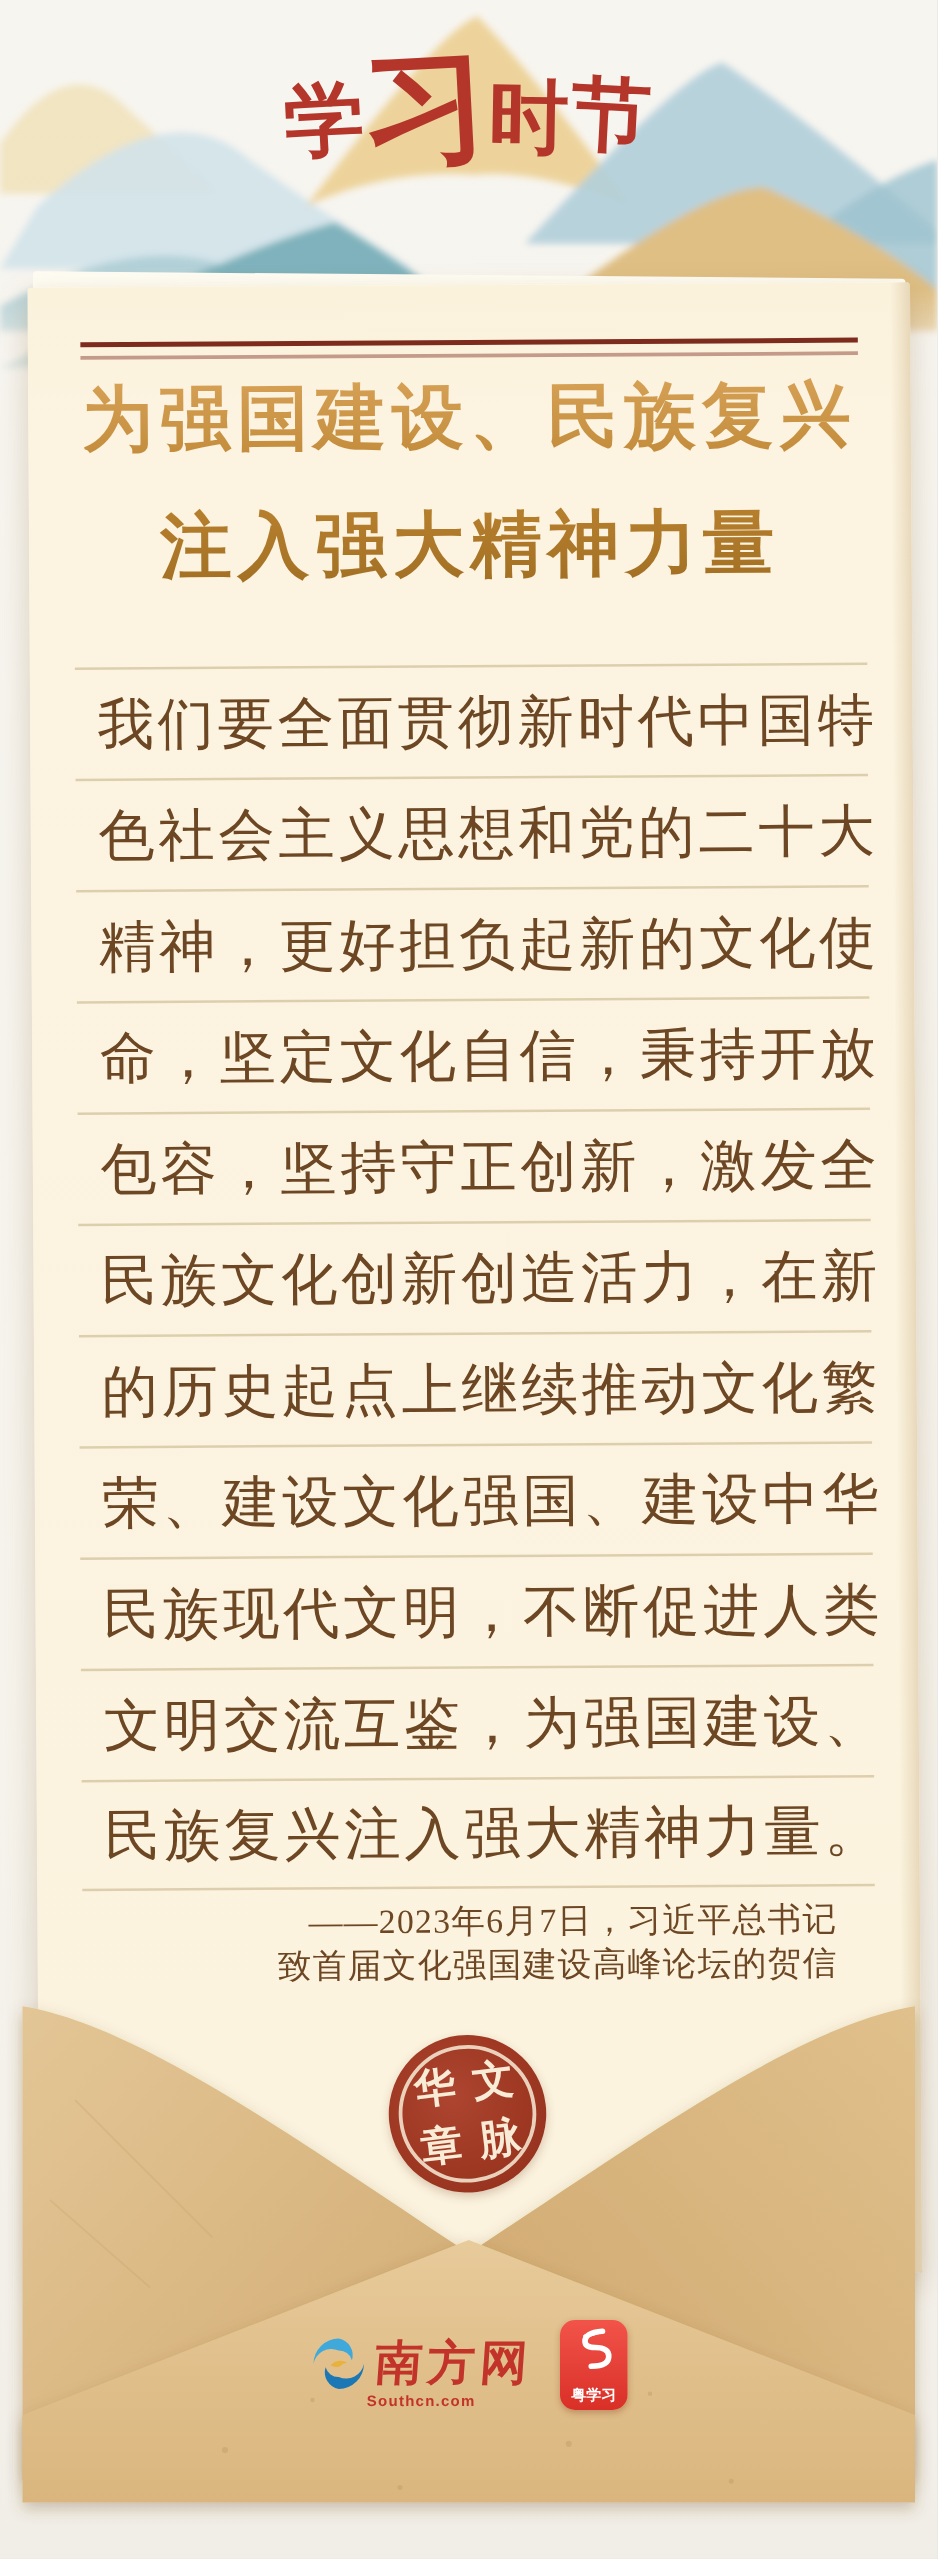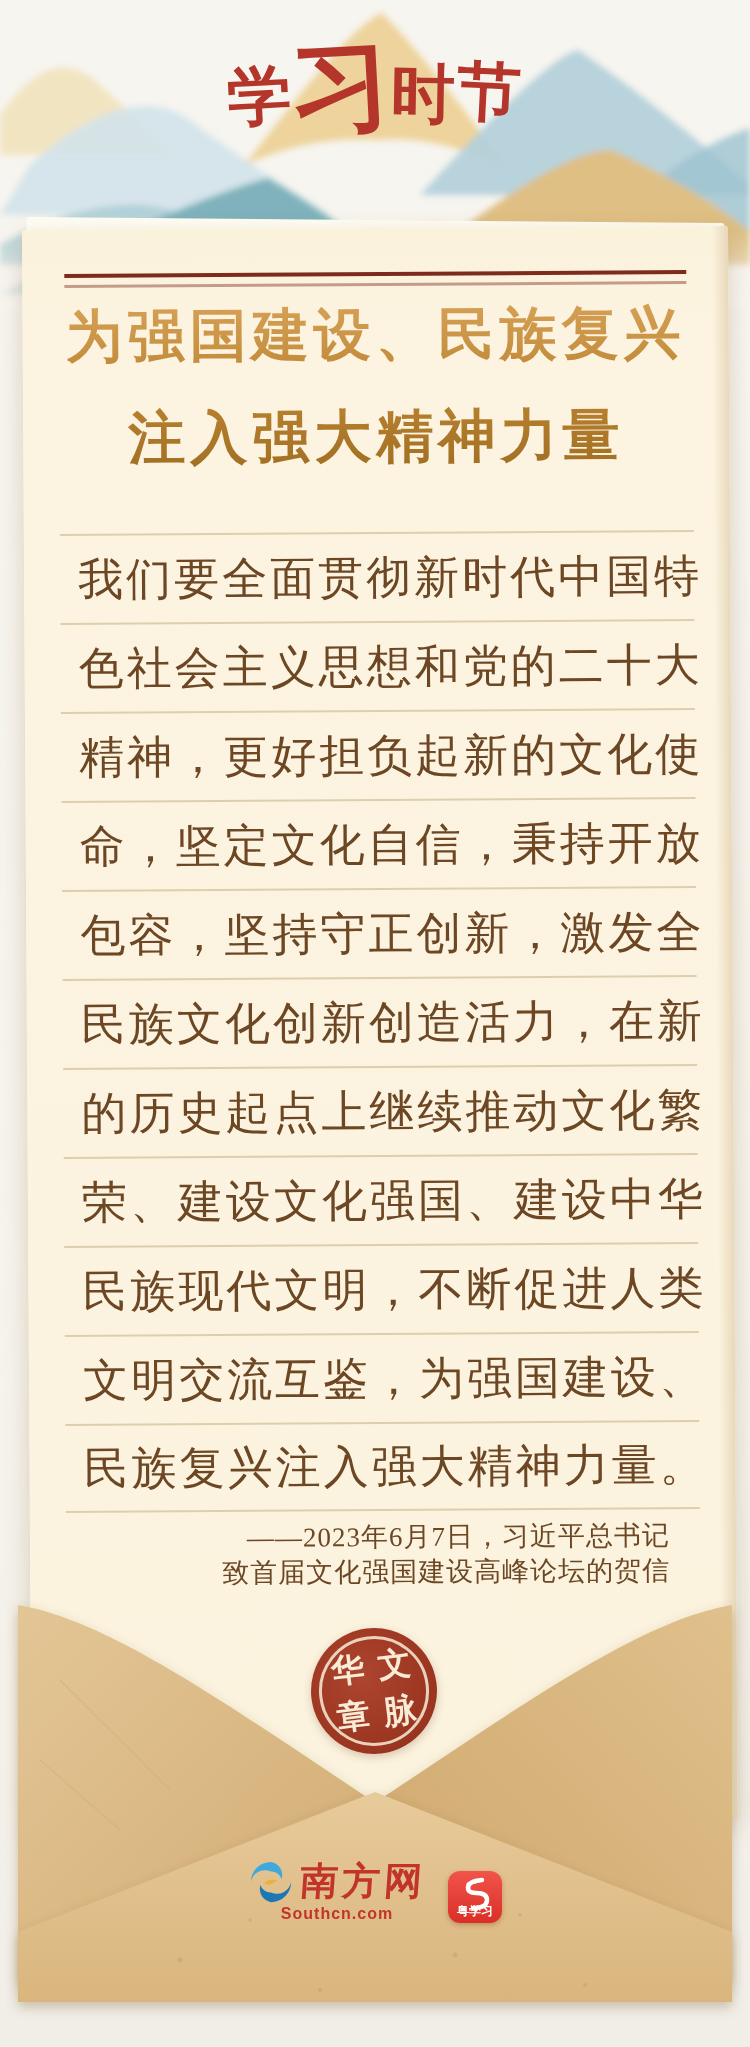--- a/index.html
+++ b/index.html
@@ -59,23 +59,23 @@
   .seal-grid b{display:flex;align-items:center;justify-content:center;
     font-family:"Liberation Serif","DejaVu Serif",serif;font-weight:900;
     font-size:33px;color:#f8ecd6;}
   
   .footer-logos{position:absolute;left:0;top:1856px;width:750px;z-index:5;
     display:flex;align-items:flex-end;justify-content:center;gap:22px;}
   .southcn{display:flex;flex-direction:column;align-items:center;}
   .southcn-top{display:flex;align-items:center;gap:6px;}
   .southcn-name{font-family:"Liberation Serif","DejaVu Serif",serif;font-weight:900;
     font-size:38px;color:#c2342a;letter-spacing:4px;transform:skewX(-4deg);}
-  .southcn-domain{font-size:16px;font-weight:800;color:#c2342a;letter-spacing:1px;
+  .southcn-domain{font-size:12px;font-weight:800;color:#c2342a;letter-spacing:1px;
     margin-top:-2px;}
-  .appicon{position:relative;width:54px;height:52px;border-radius:12px;
+  .appicon{position:relative;width:54px;height:72px;border-radius:12px;
     background:linear-gradient(180deg,#f2544a 0%,#d92f27 100%);
     box-shadow:0 2px 5px rgba(120,40,20,.3);}
   .appicon .app-label{position:absolute;left:0;right:0;bottom:3px;text-align:center;
     color:#fff;font-size:12px;font-weight:800;letter-spacing:0;}
 </style>
 </head>
 <body>
 
 <div class="poster">
 

